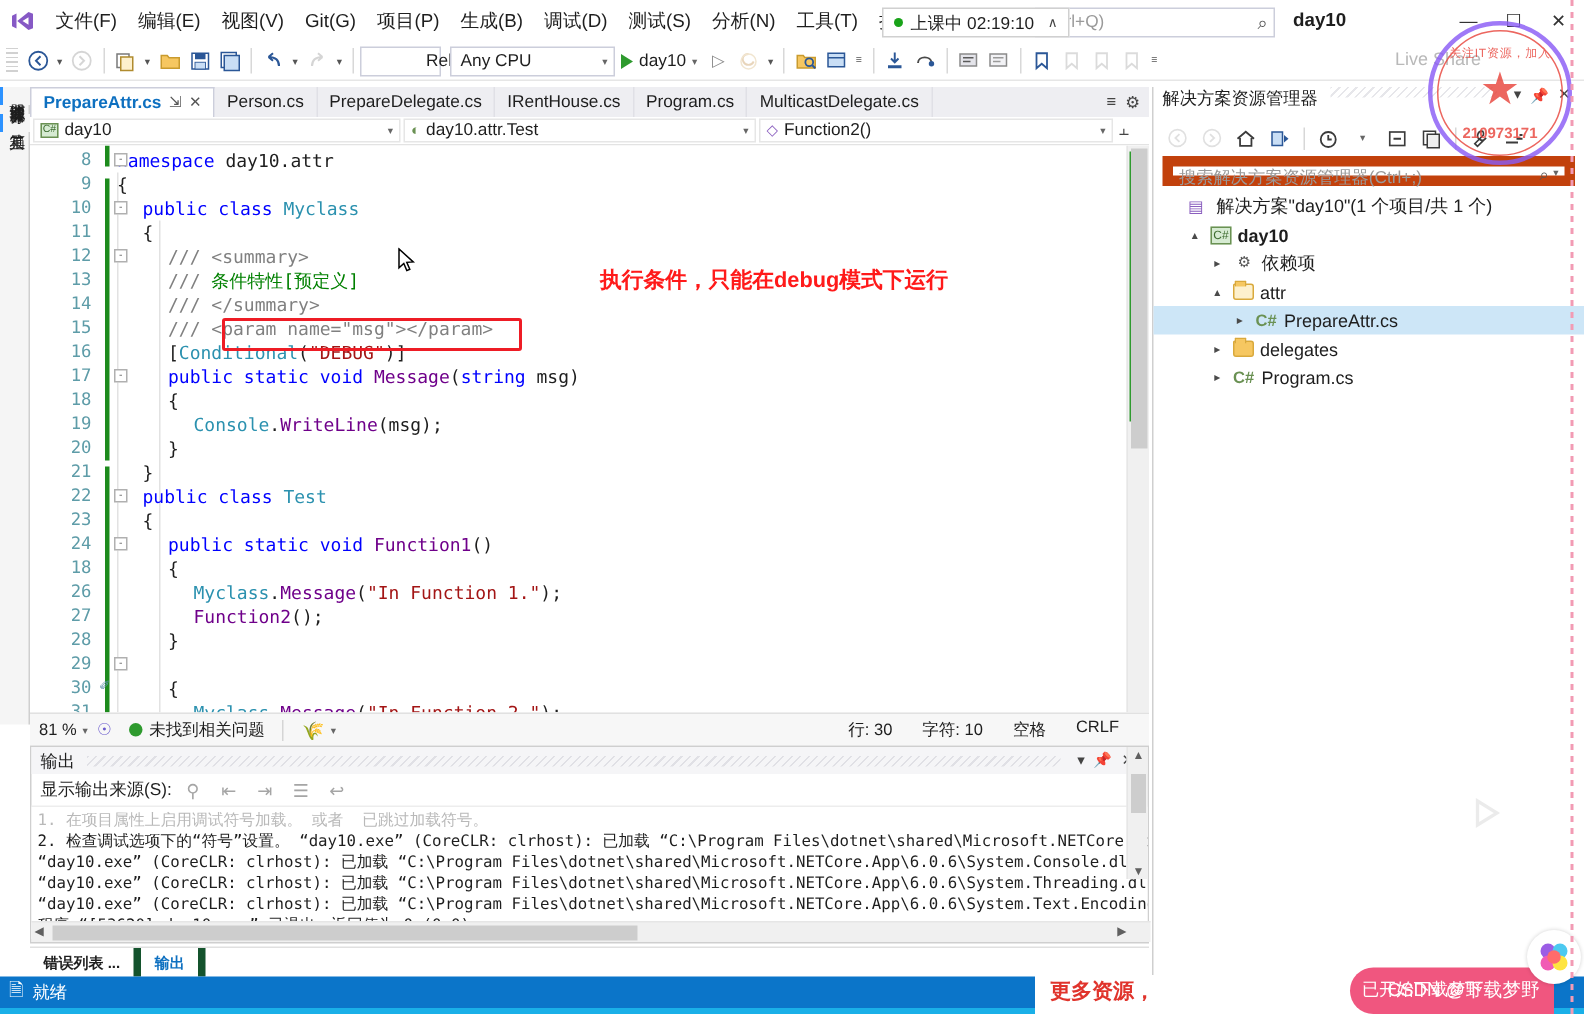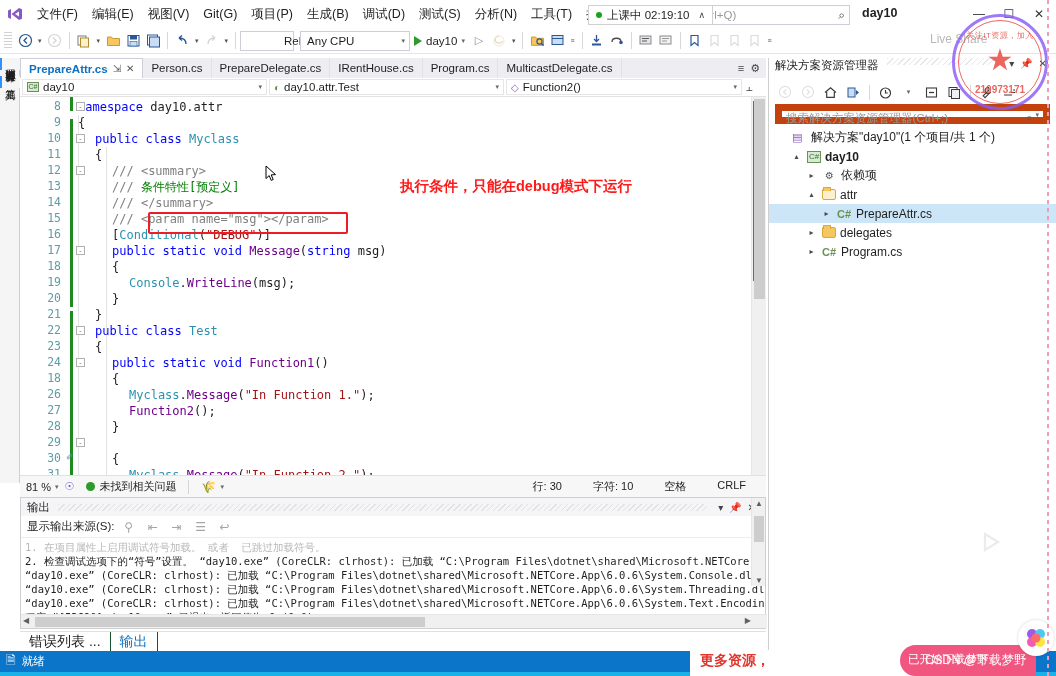--- a/index.html
+++ b/index.html
@@ -189,21 +189,21 @@
 
   
   .edstatus {
     position: absolute; left: 20px; top: 475px; width: 746px; height: 22px;
     background: #f7f7f7; border-top: 1px solid #e1e1e1;
     display: flex; align-items: center; font-size: 11px; color: #1e1e1e; padding: 0 6px; gap: 6px;
   }
   .edstatus .seg { display: flex; align-items: center; gap: 4px; }
   .edstatus .sep { width: 1px; height: 14px; background: #d5d5d5; margin: 0 6px; }
   .ok-dot { width: 9px; height: 9px; border-radius: 50%; background: #2e9a2e; display: inline-block; }
-  .right-stats { margin-left: auto; display: flex; gap: 31px; padding-right: 14px; text-align: center; }
+  .right-stats { margin-left: auto; display: flex; gap: 20px; padding-right: 14px; text-align: center; }
 
   
   .outpanel {
     position: absolute; left: 20px; top: 497px; width: 746px; height: 132px;
     background: #ffffff; border: 1px solid #cfcfcf;
   }
   .out-head {
     height: 18px; display: flex; align-items: center; padding: 0 6px;
     font-size: 11.5px; color: #1e1e1e; background: #f5f5f7;
   }
@@ -242,22 +242,22 @@
   }
   .out-hscroll .thumb { position: absolute; left: 14px; top: 2px; width: 390px; height: 10px; background: #cdcdcd; }
   .out-hscroll .arr { position: absolute; top: 1px; font-size: 8px; color: #606060; }
 
   
   .botdock {
     position: absolute; left: 20px; top: 631px; width: 746px; height: 20px;
     background: #ffffff; display: flex; align-items: stretch; border-top: 1px solid #e0e0e0;
   }
   .botdock .bt {
-    display: flex; align-items: center; padding: 0 9px; font-size: 14px;
-    color: #1e1e1e; border-right: 1px solid #14532d;
+    display: flex; align-items: center; padding: 0 9px; font-size: 10px;
+    color: #1e1e1e; border-right: 5px solid #14532d; font-weight: bold;
   }
   .botdock .bt.active { color: #0e70c0; }
 
   
   .solexp {
     position: absolute; left: 768px; top: 58px; width: 288px; height: 593px;
     background: #ffffff; border-left: 1px solid #cfcfcf;
   }
   .se-head {
     height: 22px; display: flex; align-items: flex-start; padding: 0 6px;

